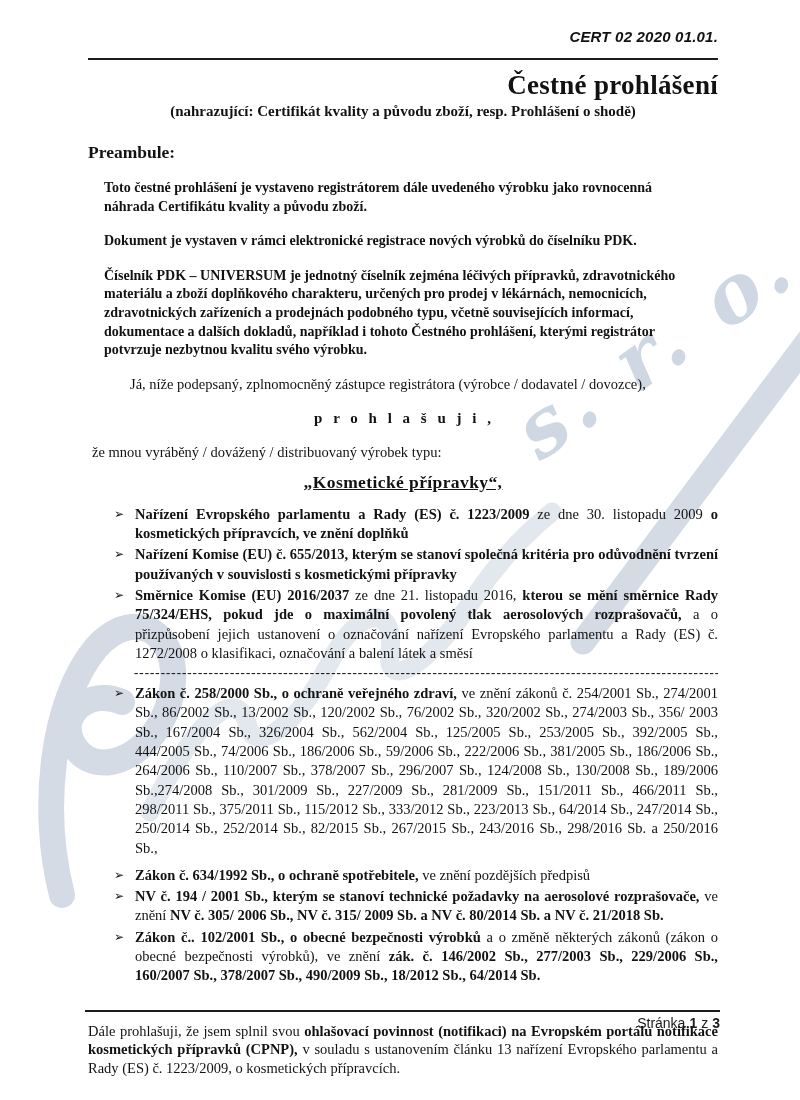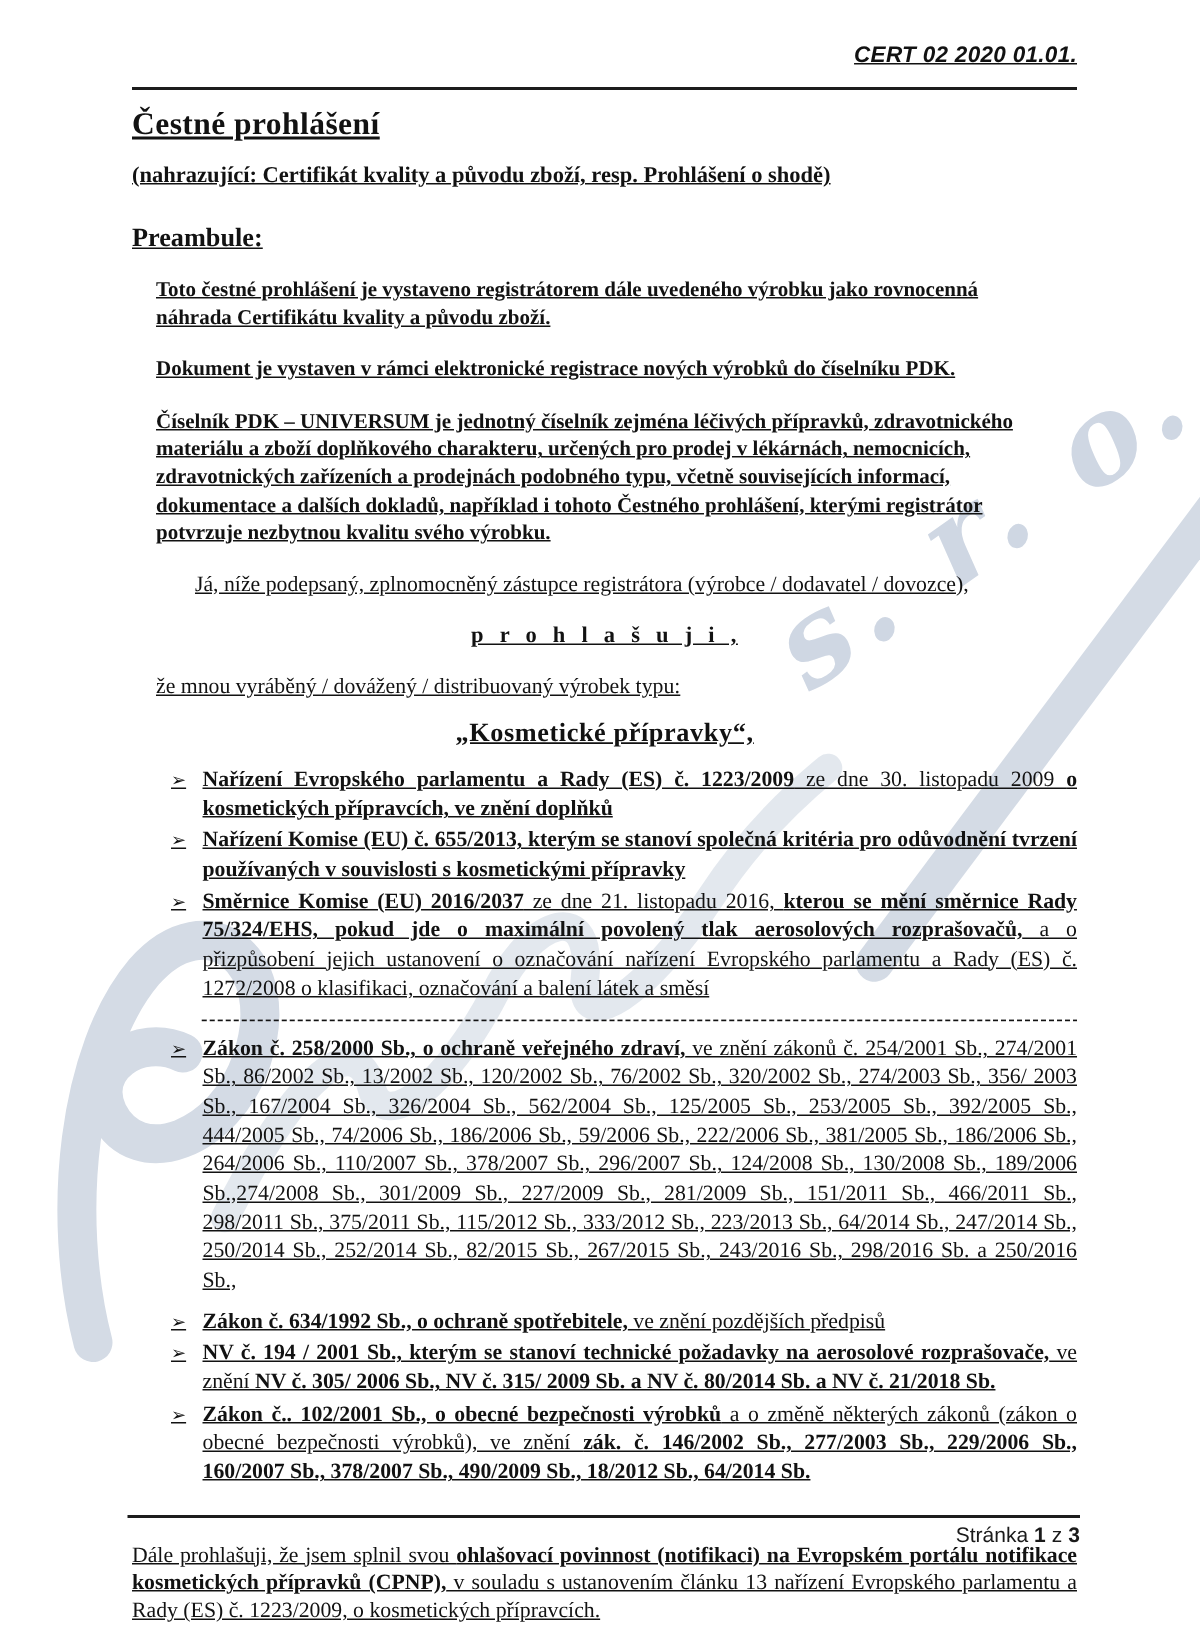--- a/index.html
+++ b/index.html
@@ -16,45 +16,44 @@
   .wm {
     position: absolute;
     inset: 0;
     z-index: 0;
     pointer-events: none;
   }
   .content {
     position: relative;
     z-index: 1;
     padding: 28px 82px 0 88px;
-    text-decoration: underline;
   }
   .doc-code {
     text-align: right;
     font-family: "Liberation Sans", sans-serif;
     font-style: italic;
     font-weight: 600;
     font-size: 15px;
     letter-spacing: 0.2px;
     margin-bottom: 13px;
   }
   .top-rule, .foot-rule {
     border: none;
     border-top: 2px solid #1c1c1c;
     margin: 0;
   }
   .title {
-    text-align: left;
-    font-size: 21px;
-    font-weight: bold;
-    margin: 10px 0 14px 0;
+    text-align: right;
+    font-size: 27px;
+    font-weight: bold;
+    margin: 10px 0 2px 0;
     letter-spacing: 0.3px;
   }
   .subtitle {
-    text-align: left;
+    text-align: center;
     font-weight: bold;
     font-size: 15px;
     margin-bottom: 22px;
   }
   .preamble-heading {
     font-size: 17.5px;
     font-weight: bold;
     margin: 18px 0 3px 0;
   }
   .preamble-para {
@@ -71,21 +70,21 @@
   .verb {
     text-align: center;
     font-weight: bold;
     font-size: 15px;
     word-spacing: 5px;
     letter-spacing: 1px;
     margin: 17px 0 3px 0;
   }
   .product-intro {
     font-size: 14.5px;
-    margin: 17px 0 0 16px;
+    margin: 17px 0 0 4px;
   }
   .product-name {
     text-align: center;
     font-weight: bold;
     font-size: 17.5px;
     text-decoration: underline;
     margin: 11px 0 0 0;
     letter-spacing: 0.4px;
   }
   .compliance-intro {

